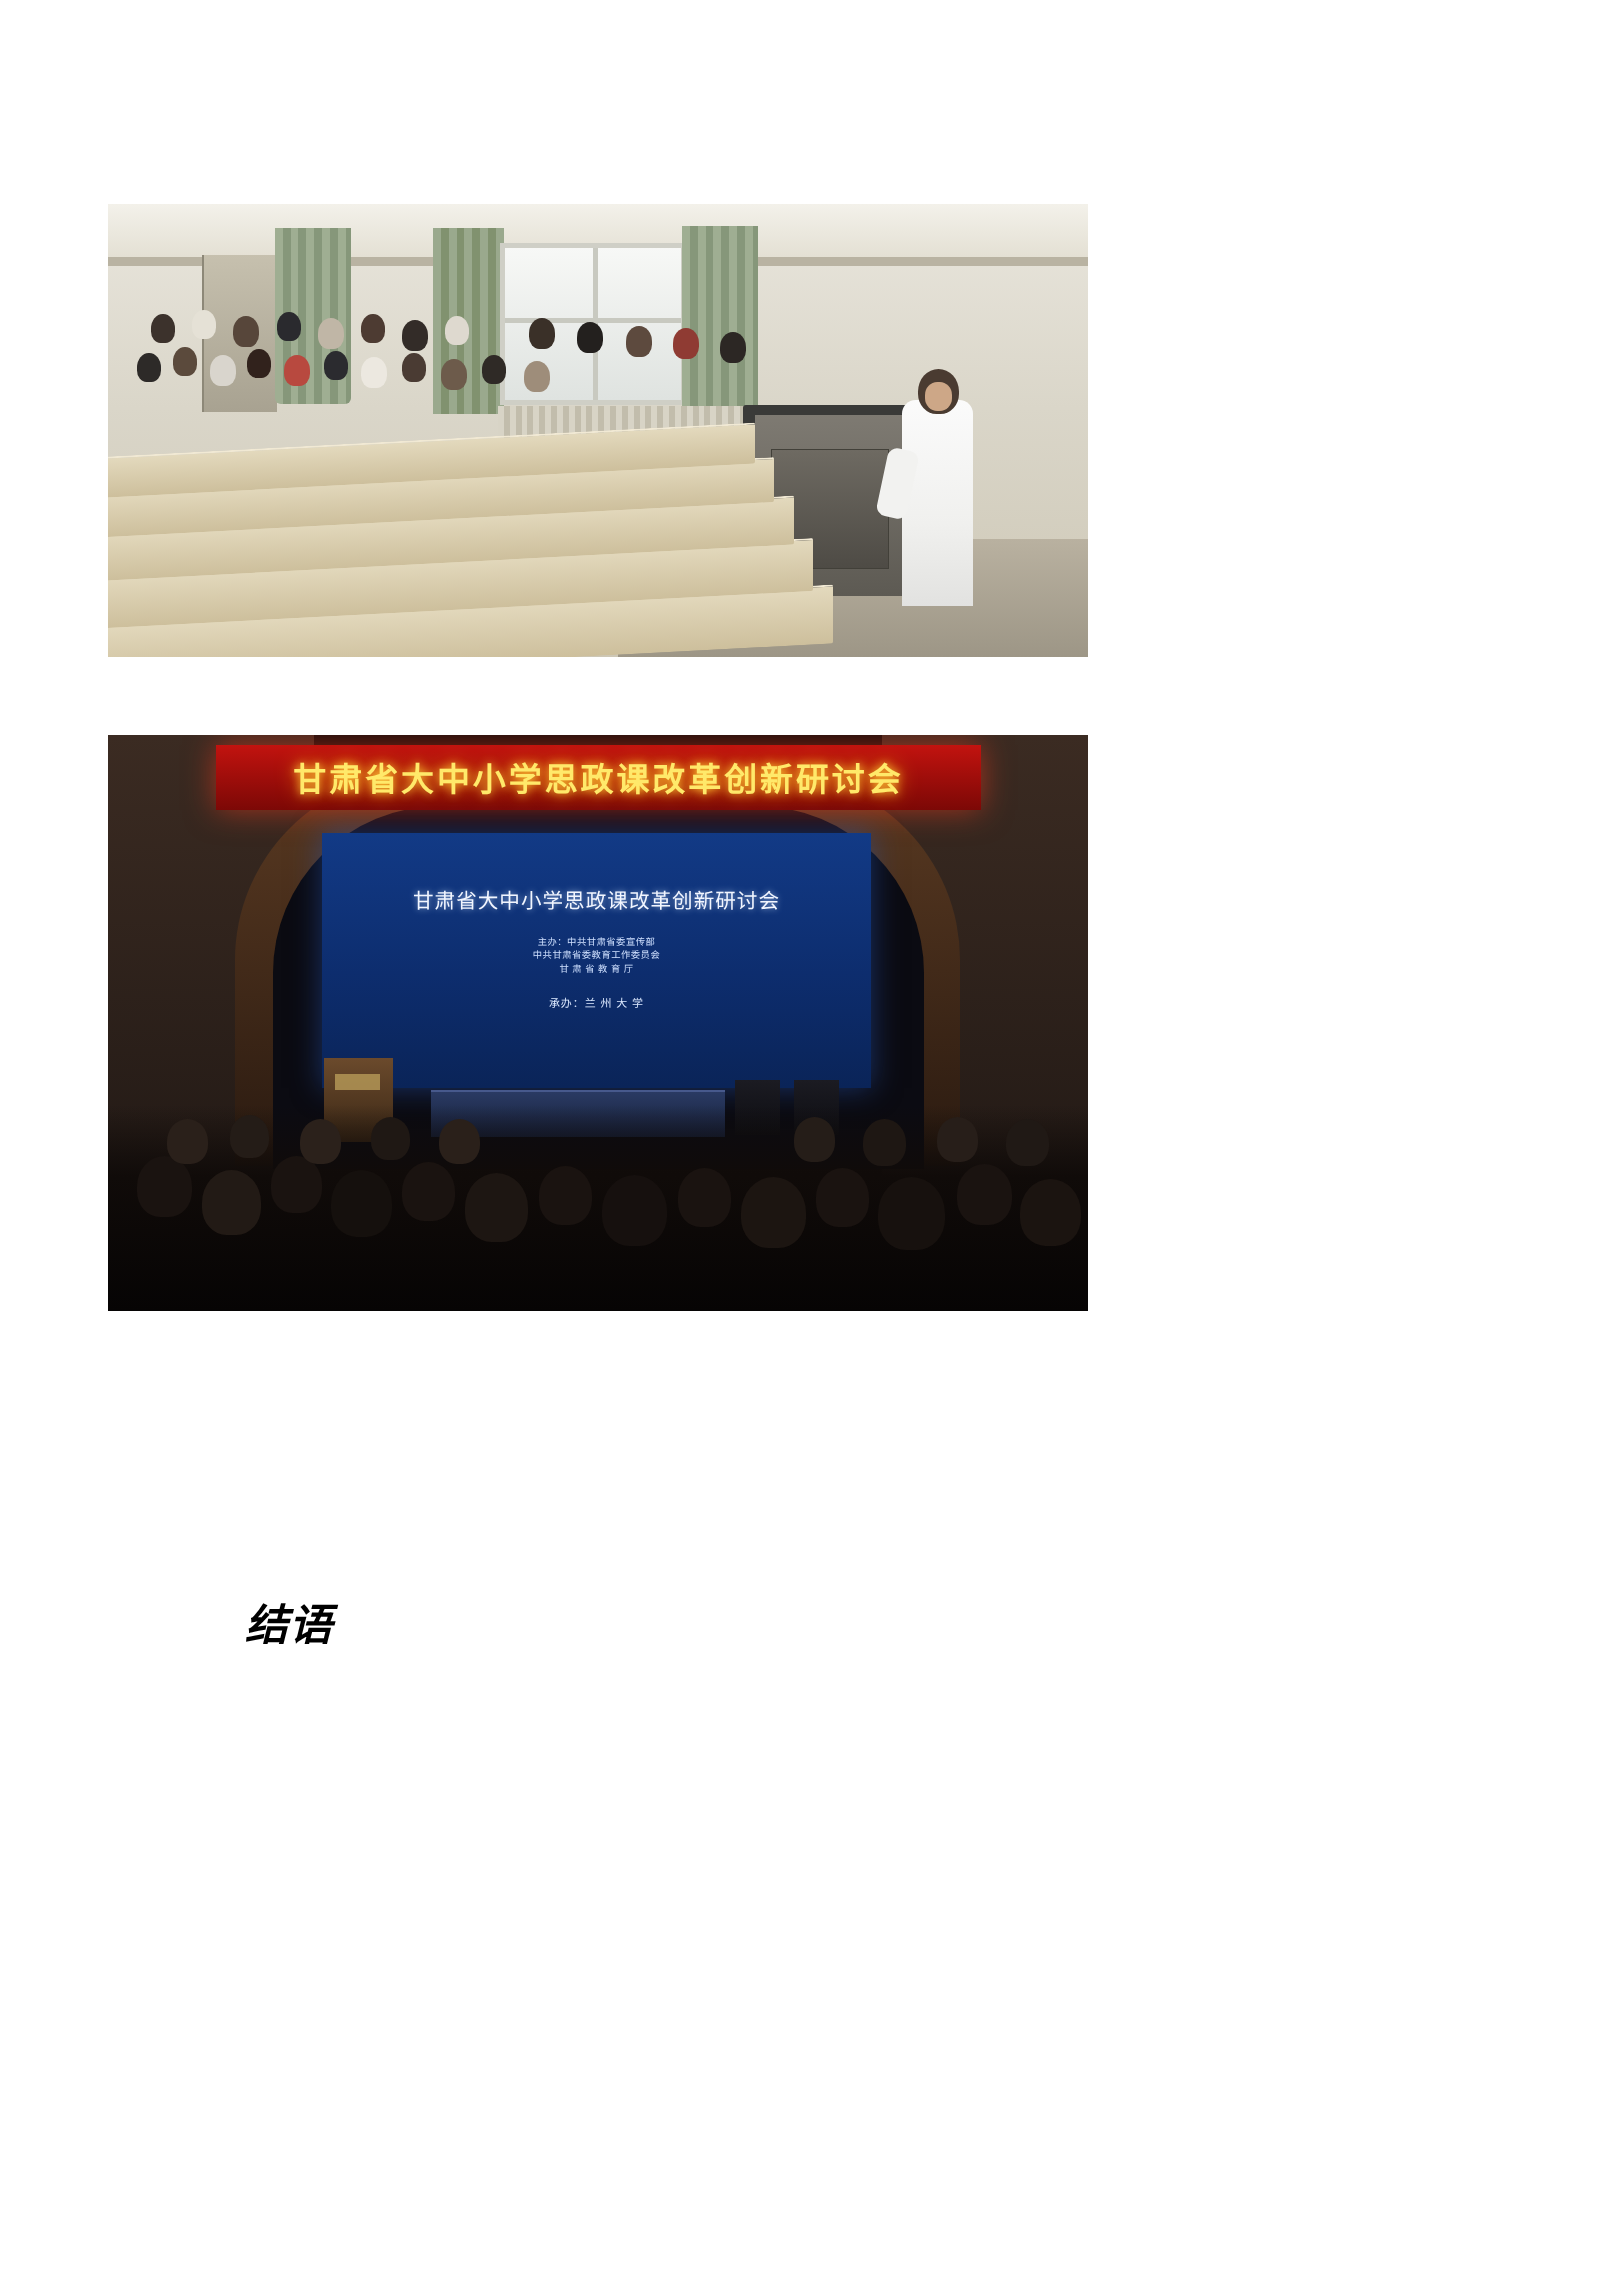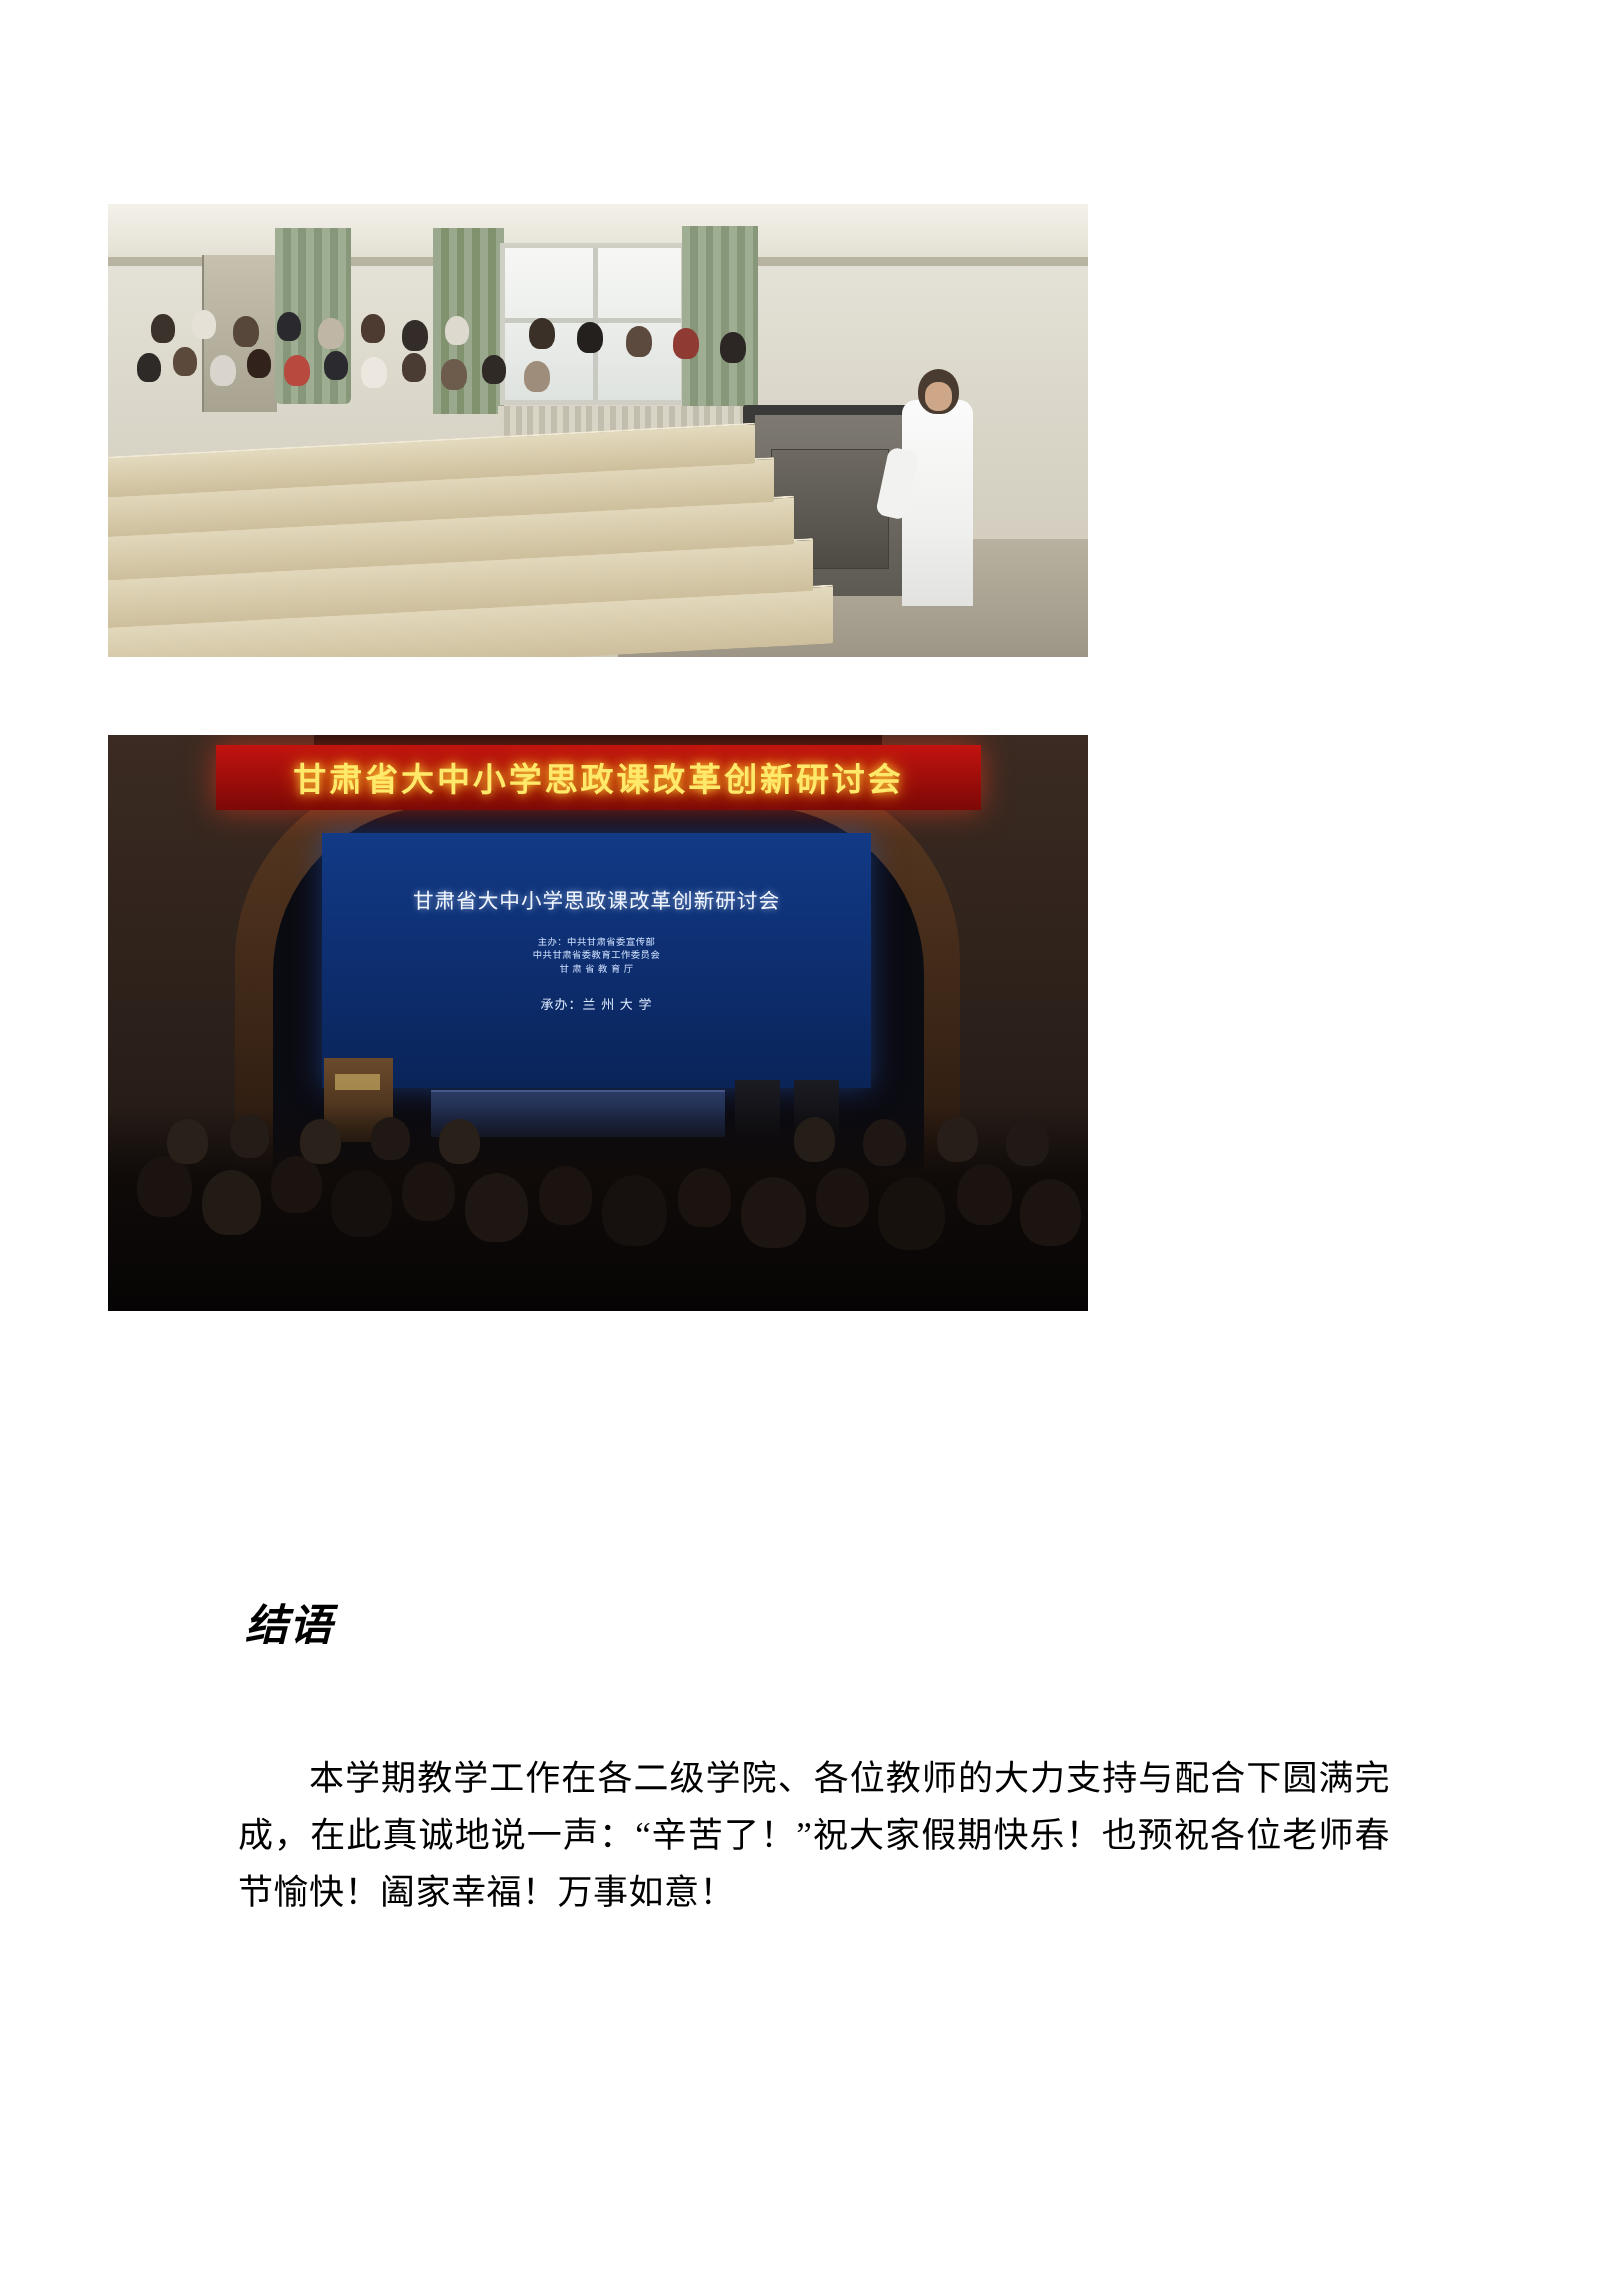--- a/index.html
+++ b/index.html
@@ -184,22 +184,22 @@
     text-shadow: 0 0 5.9px rgba(200,225,255,.7);
   }
   .f2-screen-sub {
     margin-top: 21.6px;
     font-family: "Liberation Sans", sans-serif;
     font-size: 9.3px; color: #cfe0ff; line-height: 13.7px; text-align:center;
     letter-spacing: 0.5px;
   }
   .f2-screen-host {
     margin-top: 17.6px;
-    font-family: Liberation Sans, sans-serif;
-    font-size: 13px; color: #dce9ff; letter-spacing: 1px;
+    font-family: Liberation Serif, serif;
+    font-size: 11px; color: #dce9ff; letter-spacing: 1px;
   }
   .f2-headtable {
     position:absolute; left: 323px; top: 355px; width: 294px; height: 45px;
     background: linear-gradient(180deg,#2a3a63,#16203a);
     border-top: 2.9px solid #47598c;
   }
   .f2-podium {
     position:absolute; left: 216px; top: 323px; width: 69px; height: 84px;
     background: linear-gradient(180deg,#6b4a2c,#3a2715);
   }
@@ -360,16 +360,15 @@
       <div class="f2-head" style="left:331px; bottom:147px; width:41px; height:45px; background:#2a201a;"></div>
       <div class="f2-head" style="left:686px; bottom:149px; width:41px; height:45px; background:#251d18;"></div>
       <div class="f2-head" style="left:755px; bottom:145px; width:43px; height:47px; background:#1e1713;"></div>
       <div class="f2-head" style="left:829px; bottom:149px; width:41px; height:45px; background:#271e19;"></div>
       <div class="f2-head" style="left:898px; bottom:145px; width:43px; height:47px; background:#201915;"></div>
     </div>
   </div>
 
   <h2 class="section-title">结语</h2>
 
-  <p class="body-para">本学期教学工作在各二级学院、各位教师的大力支持与配合下圆满完成，在此真诚地说一声：“辛苦了！”祝大家假期快乐！也预祝各位老师春节愉快！阖家幸福！万事如意！</p>
 
 </div>
 
 
 </body></html>

